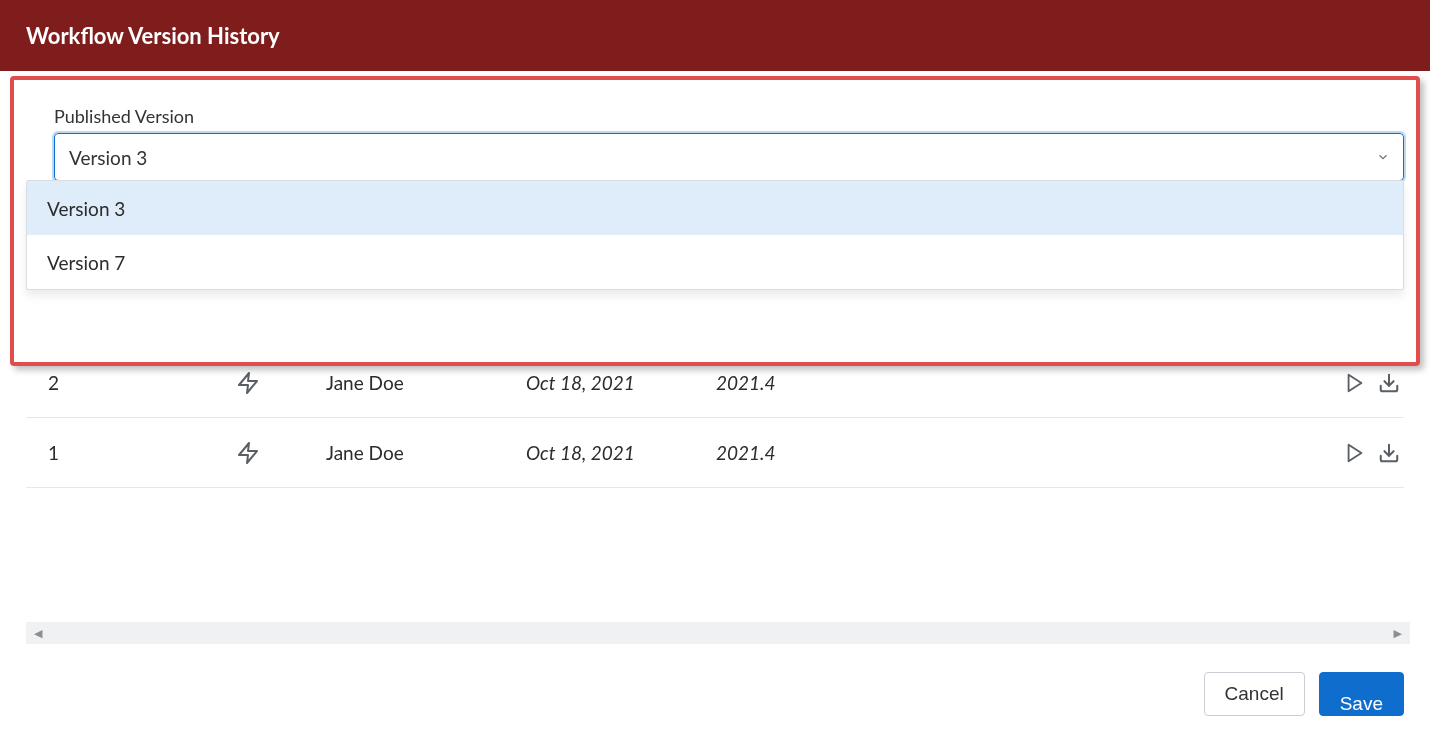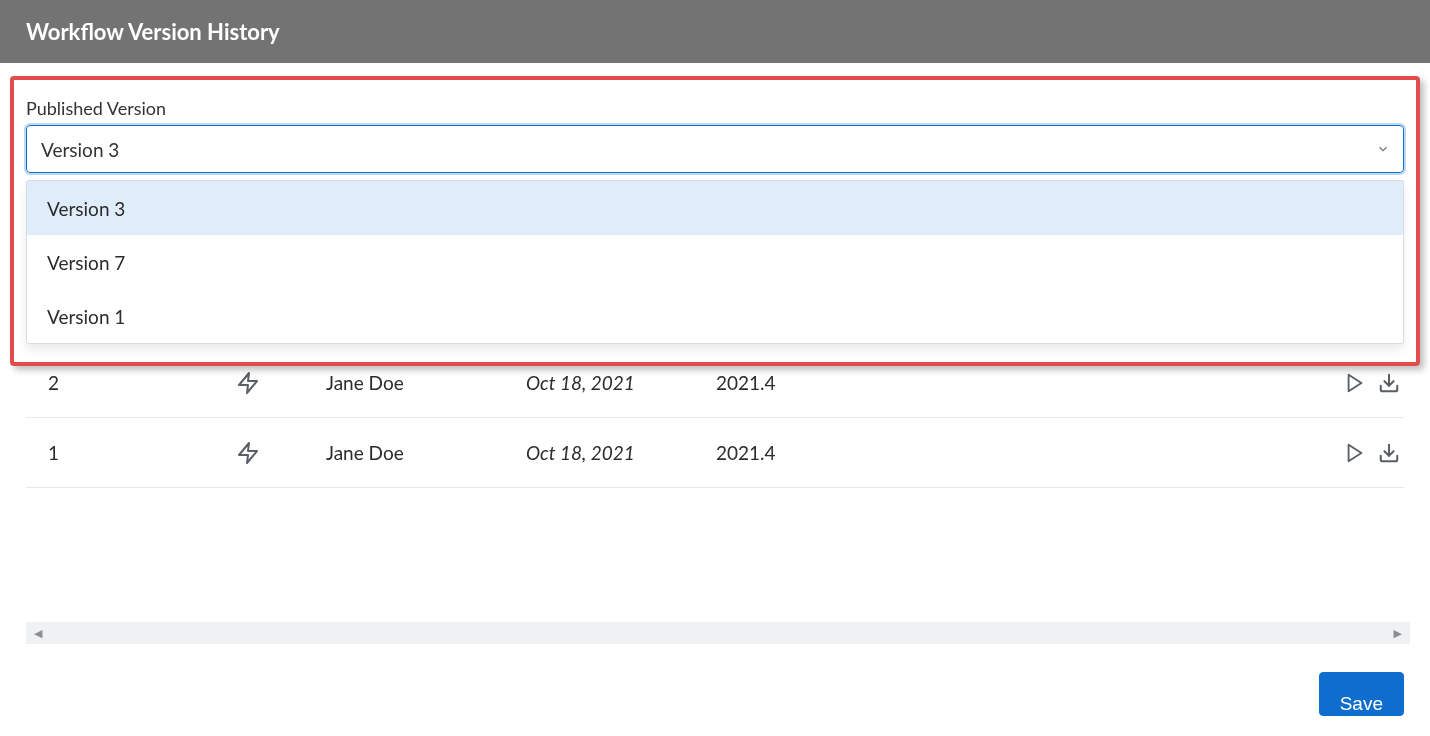--- a/index.html
+++ b/index.html
@@ -1,19 +1,19 @@
 <!DOCTYPE html>
 <html><head>
 <meta charset="utf-8">
 <style>
   * { box-sizing: border-box; margin: 0; padding: 0; }
   html, body { width: 1430px; height: 736px; font-family: "Lato", "Helvetica Neue", Arial, sans-serif; color: #222; background: #fff; }
   .header {
-    background: #737373;
-    height: 63px;
+    background: #7f1d1d;
+    height: 71px;
     display: flex;
     align-items: center;
     padding-left: 26px;
   }
   .header h1 { color: #fff; font-size: 22px; font-weight: 700; }
 
   .highlight-box {
     position: absolute;
     left: 10px;
     top: 76px;
@@ -22,20 +22,21 @@
     border: 4px solid #e14c4c;
     border-radius: 4px;
     box-shadow: 4px 4px 6px rgba(0,0,0,0.25);
     pointer-events: none;
     z-index: 50;
   }
 
   .body-area {
     position: relative;
     padding: 0 26px;
+    margin-left: 28px;
   }
 
   .field-label {
     font-size: 18px;
     color: #333;
     margin-top: 34px;
     margin-bottom: 6px;
   }
 
   .select-wrap {
@@ -97,21 +98,21 @@
     border-bottom: 1px solid #e4e7eb;
     display: flex;
     align-items: center;
     font-size: 19px;
     color: #2c2c2c;
   }
   .col-ver   { width: 210px; padding-left: 22px; }
   .col-icon  { width: 90px; display:flex; align-items:center; }
   .col-user  { width: 200px; }
   .col-date  { width: 190px; font-style: italic; }
-  .col-rel   { flex: 1; }
+  .col-rel   { flex: 1; font-style: italic; }
   .col-actions { width: 80px; display:flex; gap:12px; justify-content:flex-end; padding-right:4px; }
 
   .icon { display:inline-flex; }
   .icon svg { display:block; }
 
   .scroll-strip {
     position: absolute;
     left: 26px;
     right: 20px;
     top: 622px;
@@ -168,23 +169,20 @@
 
 </div>
 
 <div class="dropdown">
   <div class="dropdown-item selected">
     <span>Version 3</span>
   </div>
   <div class="dropdown-item">
     <span>Version 7</span>
   </div>
-  <div class="dropdown-item">
-    <span>Version 1</span>
-  </div>
 </div>
 
 <div class="table-area">
   <div class="row">
     <div class="col-ver">2</div>
     <div class="col-icon">
       <span class="icon">
         <svg width="24" height="24" viewBox="0 0 24 24" fill="none" stroke="#5a5f66" stroke-width="2" stroke-linejoin="round" stroke-linecap="round">
             <polygon points="13 2 3 14 12 14 11 22 21 10 12 10 13 2"></polygon>
           </svg>
@@ -236,18 +234,21 @@
     </div>
   </div>
 </div>
 
 <div class="scroll-strip">
   <span class="scroll-tri">◀</span>
   <span class="scroll-tri">▶</span>
 </div>
 
 <div class="footer">
+  <button class="btn btn-secondary">
+    <span>Cancel</span>
+  </button>
   <button class="btn btn-primary">
     <span>Save</span>
   </button>
 </div>
 
 <div class="highlight-box"></div>
 
 </body></html>

